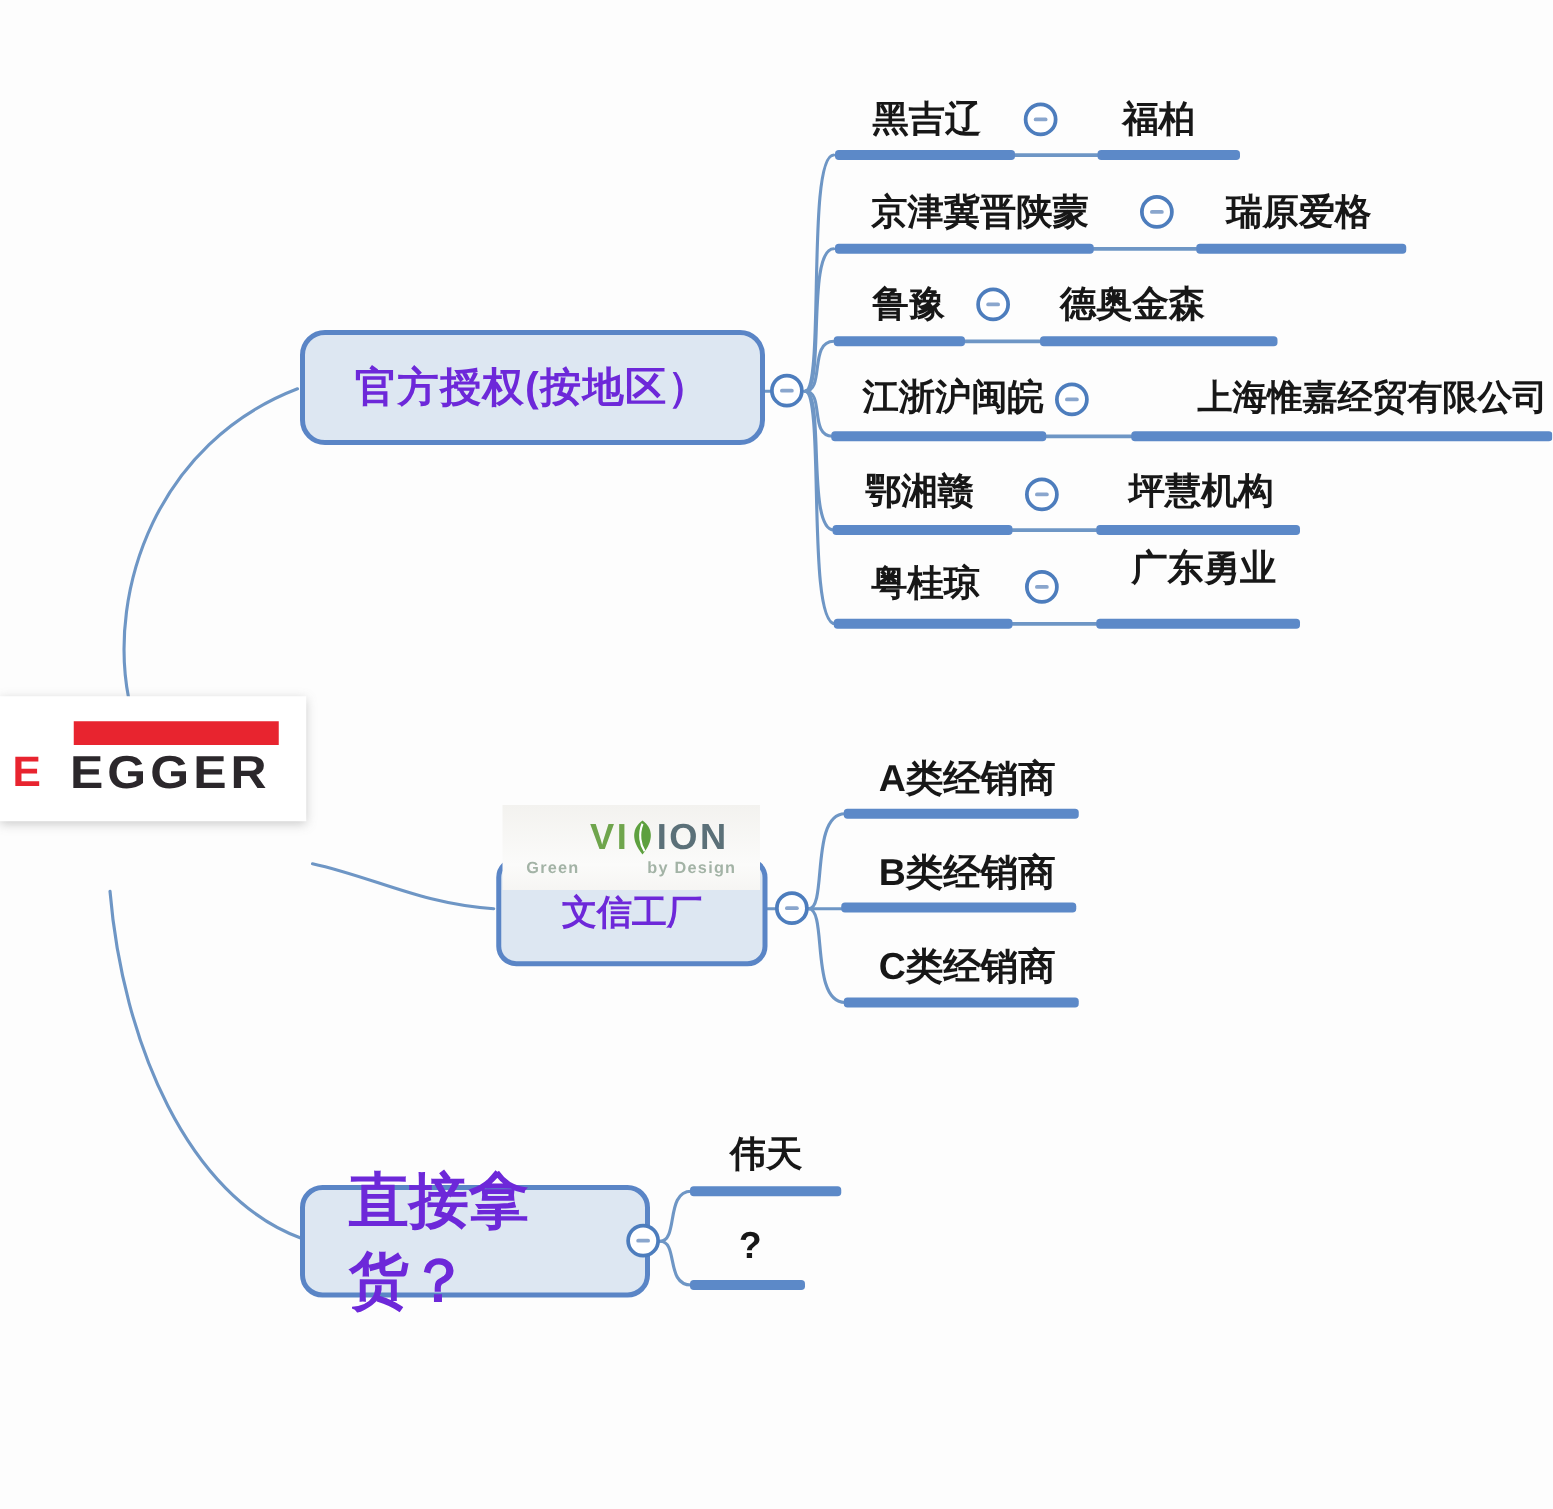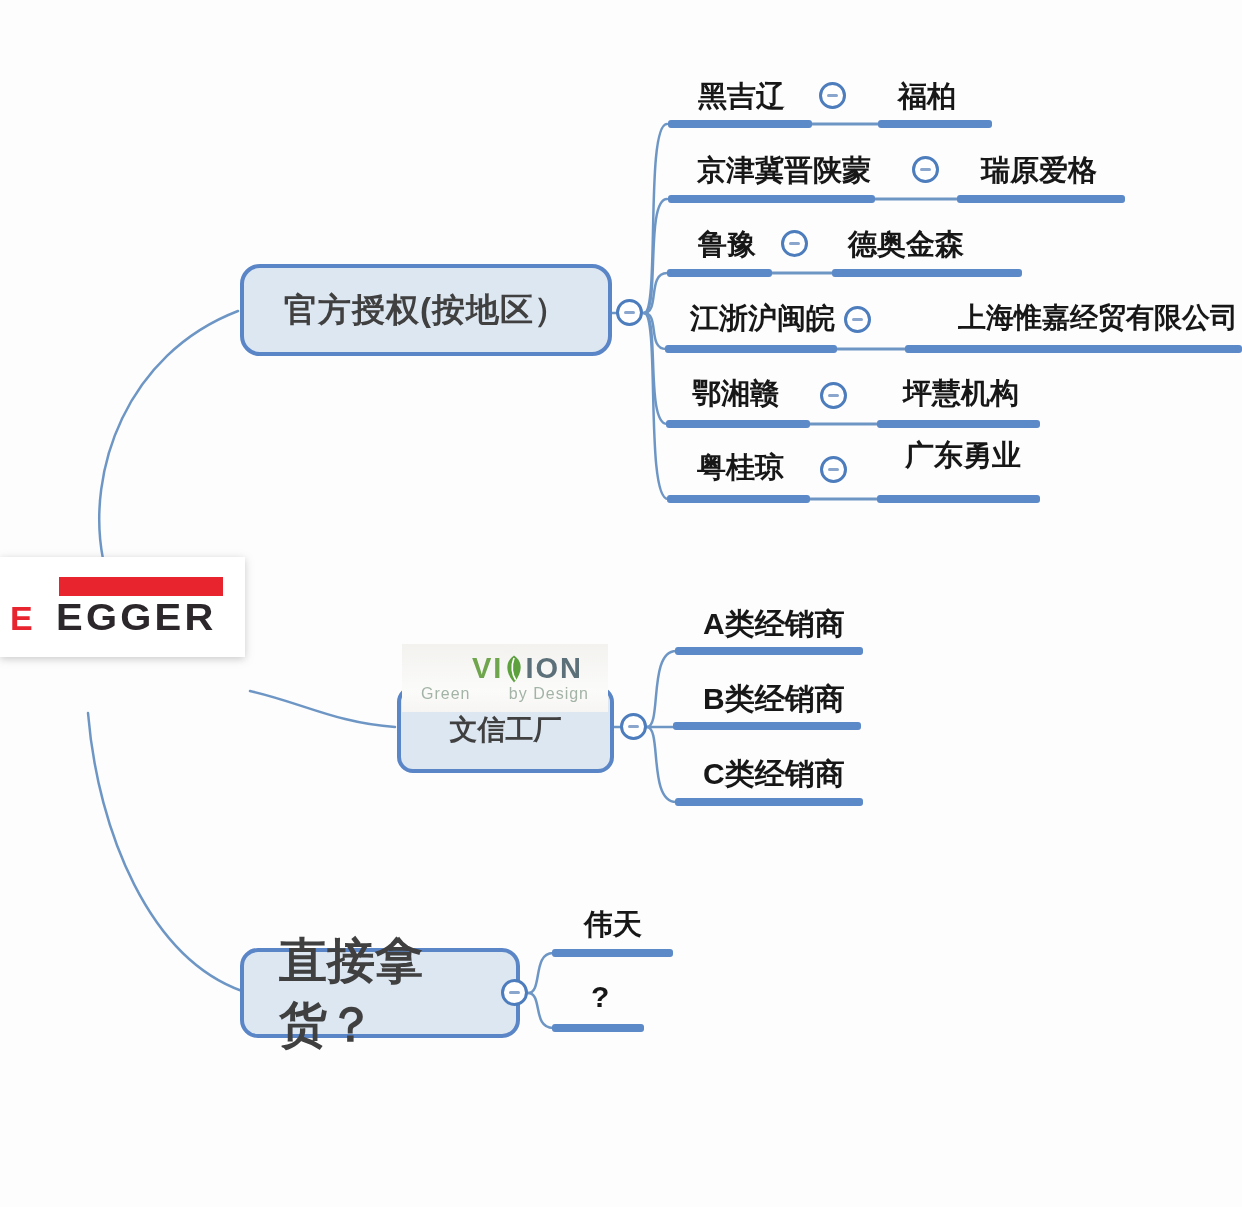--- a/index.html
+++ b/index.html
@@ -6,32 +6,32 @@
   #canvas{position:relative;width:1242px;height:1207px;background:#fdfdfd;overflow:hidden;
           font-family:"Liberation Sans","DejaVu Sans",sans-serif;}
   svg.wires{position:absolute;left:0;top:0;z-index:1;}
   .label{position:absolute;white-space:nowrap;font-weight:600;color:#171717;
          font-size:29px;line-height:1.1;z-index:2;}
   .ul{position:absolute;height:8px;background:#5c89c8;border-radius:3px;z-index:2;}
   .mcircle{position:absolute;width:27px;height:27px;box-sizing:border-box;border:3px solid #4d7dbd;
            border-radius:50%;background:#ffffff;display:flex;align-items:center;justify-content:center;z-index:3;}
   .mdash{width:11px;height:3px;background:#8aa6cd;border-radius:2px;}
   .node{position:absolute;box-sizing:border-box;background:#dde7f2;border:4px solid #5a85c6;
-        display:flex;align-items:center;justify-content:center;color:#404040;font-weight:600;z-index:2;}
+        display:flex;align-items:center;justify-content:center;color:#6d28d9;font-weight:600;z-index:2;}
   .node-official{left:240px;top:264px;width:372px;height:92px;border-radius:20px;font-size:33px;letter-spacing:1px;}
   .node-factory{left:397px;top:686px;width:217px;height:87px;border-radius:16px;font-size:28px;}
   .node-direct{left:240px;top:948px;width:280px;height:90px;border-radius:18px;font-size:48px;padding-left:35px;}
   .vision-panel{position:absolute;left:402px;top:644px;width:206px;height:68px;z-index:4;
                 background:linear-gradient(180deg,#f3f2ef 0%,#fbfbfa 70%,#f6f5f3 100%);
                 display:flex;flex-direction:column;align-items:center;justify-content:center;}
   .vision-row{display:flex;align-items:center;font-weight:700;font-size:29px;letter-spacing:2px;line-height:1;}
   .vision-vi{color:#6fa54c;margin-left:45px;}
   .vision-ion{color:#5b7078;}
-  .vision-tag{width:168px;display:flex;justify-content:space-between;font-size:16px;
-              color:#a3b3a6;letter-spacing:1px;margin-top:1px;font-weight:400;}
+  .vision-tag{width:168px;display:flex;justify-content:space-between;font-size:13px;
+              color:#a3b3a6;letter-spacing:1px;margin-top:1px;font-weight:700;}
   .egger-card{position:absolute;left:0;top:557px;width:245px;height:100px;background:#ffffff;
               box-shadow:0 2px 8px rgba(110,110,110,.35);z-index:2;}
   .egger-bar{position:absolute;left:59px;top:20px;width:164px;height:19px;background:#e8242f;}
   .egger-e{position:absolute;left:10px;top:44px;font-size:34px;font-weight:800;color:#e8242f;line-height:1;}
   .egger-word{position:absolute;left:56px;top:42px;font-size:37px;font-weight:800;color:#2b272b;
               letter-spacing:3px;line-height:1;transform:scaleX(1.08);transform-origin:left center;}
 </style>
 </head>
 <body>
 

